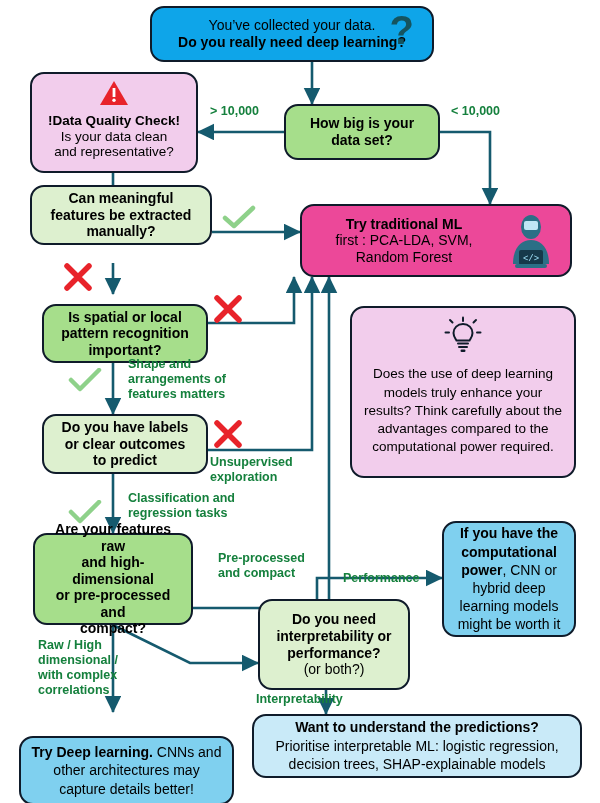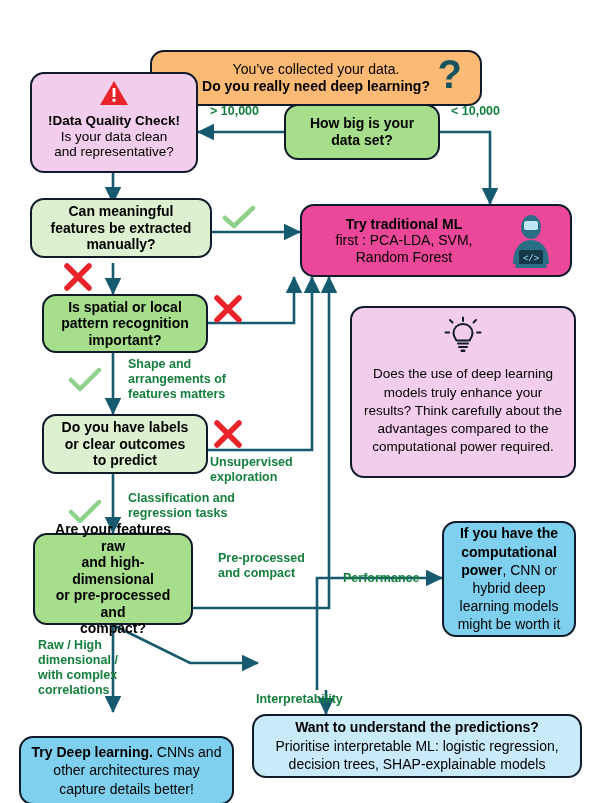--- a/index.html
+++ b/index.html
@@ -54,21 +54,21 @@
       <path d="M113,625 L190,663 L258,663"></path>
 
       <path d="M113,625 L113,712"></path>
 
       <path d="M317,690 L317,578 L442,578"></path>
 
       <path d="M326,690 L326,714"></path>
     </g>
   </svg>
 
-  <div class="node node-md" style="left:150px;top:6px;width:332px;height:56px;background:#fdba74;margin-top:44px;">
+  <div class="node node-md" style="left:150px;top:6px;width:284px;height:56px;background:#0ea5e9;">
     <span class="txt">
       <span>You’ve collected your data.</span><br>
       <span class="b">Do you really need deep learning?</span>
     </span>
     <span style="position:absolute;right:18px;top:2px;font-size:40px;font-weight:bold;color:#15545f;line-height:1;">?</span>
   </div>
 
   <div class="node node-sm" style="left:30px;top:72px;width:168px;height:101px;background:#f2cdec;padding-top:26px;">
     <span class="txt" style="margin-top:8px;">
       <span class="b">!Data Quality Check!</span><br>
@@ -98,29 +98,29 @@
     <svg width="54" height="58" viewBox="0 0 54 58" style="position:absolute;right:12px;top:8px;">
       <ellipse cx="27" cy="13" rx="10" ry="12" fill="#2b6f86"></ellipse>
       <rect x="20" y="7" width="14" height="9" rx="2" fill="#bfe6f5"></rect>
       <path d="M9,50 C9,34 17,26 27,26 C37,26 45,34 45,50 Z" fill="#2b6f86"></path>
       <rect x="15" y="36" width="24" height="15" rx="2" fill="#16394a"></rect>
       <text x="27" y="47" font-size="9" fill="#9fe0f7" text-anchor="middle" font-family="Liberation Mono, monospace">&lt;/&gt;</text>
       <rect x="11" y="50" width="32" height="4" rx="2" fill="#2b6f86"></rect>
     </svg>
   </div>
 
-  <div class="node node-md b" style="left:30px;top:198px;width:182px;height:60px;background:#ddf0cf;">
+  <div class="node node-md b" style="left:30px;top:185px;width:182px;height:60px;background:#ddf0cf;">
     <span class="txt">
       <span>Can meaningful</span><br>
       <span>features be extracted</span><br>
       <span>manually?</span>
     </span>
   </div>
 
-  <div class="node node-md b" style="left:42px;top:294px;width:166px;height:59px;background:#a6de8b;">
+  <div class="node node-md b" style="left:42px;top:304px;width:166px;height:59px;background:#a6de8b;">
     <span class="txt">
       <span>Is spatial or local</span><br>
       <span>pattern recognition</span><br>
       <span>important?</span>
     </span>
   </div>
 
   <div class="node node-md b" style="left:42px;top:414px;width:166px;height:60px;background:#ddf0cf;">
     <span class="txt">
       <span>Do you have labels</span><br>
@@ -154,20 +154,28 @@
       </g>
     </svg>
   </div>
 
   <div class="node node-md" style="left:442px;top:521px;width:134px;height:116px;background:#7fd0ef;">
     <span class="txt" style="line-height:1.3;">
       <span class="b">If you have the computational power</span><span>, CNN or hybrid deep learning models might be worth it</span>
     </span>
   </div>
 
+  <div class="node node-md" style="left:258px;top:599px;width:152px;height:91px;background:#ddf0cf;">
+    <span class="txt">
+      <span class="b">Do you need</span><br>
+      <span class="b">interpretability or</span><br>
+      <span class="b">performance?</span><br>
+      <span>(or both?)</span>
+    </span>
+  </div>
 
   <div class="node node-md" style="left:19px;top:736px;width:215px;height:69px;background:#7fd0ef;">
     <span class="txt" style="line-height:1.32;">
       <span class="b">Try Deep learning.</span><span> CNNs and other architectures may capture details better!</span>
     </span>
   </div>
 
   <div class="node node-md" style="left:252px;top:714px;width:330px;height:64px;background:#c9eaf8;">
     <span class="txt" style="line-height:1.35;">
       <span class="b">Want to understand the predictions?</span><br>

